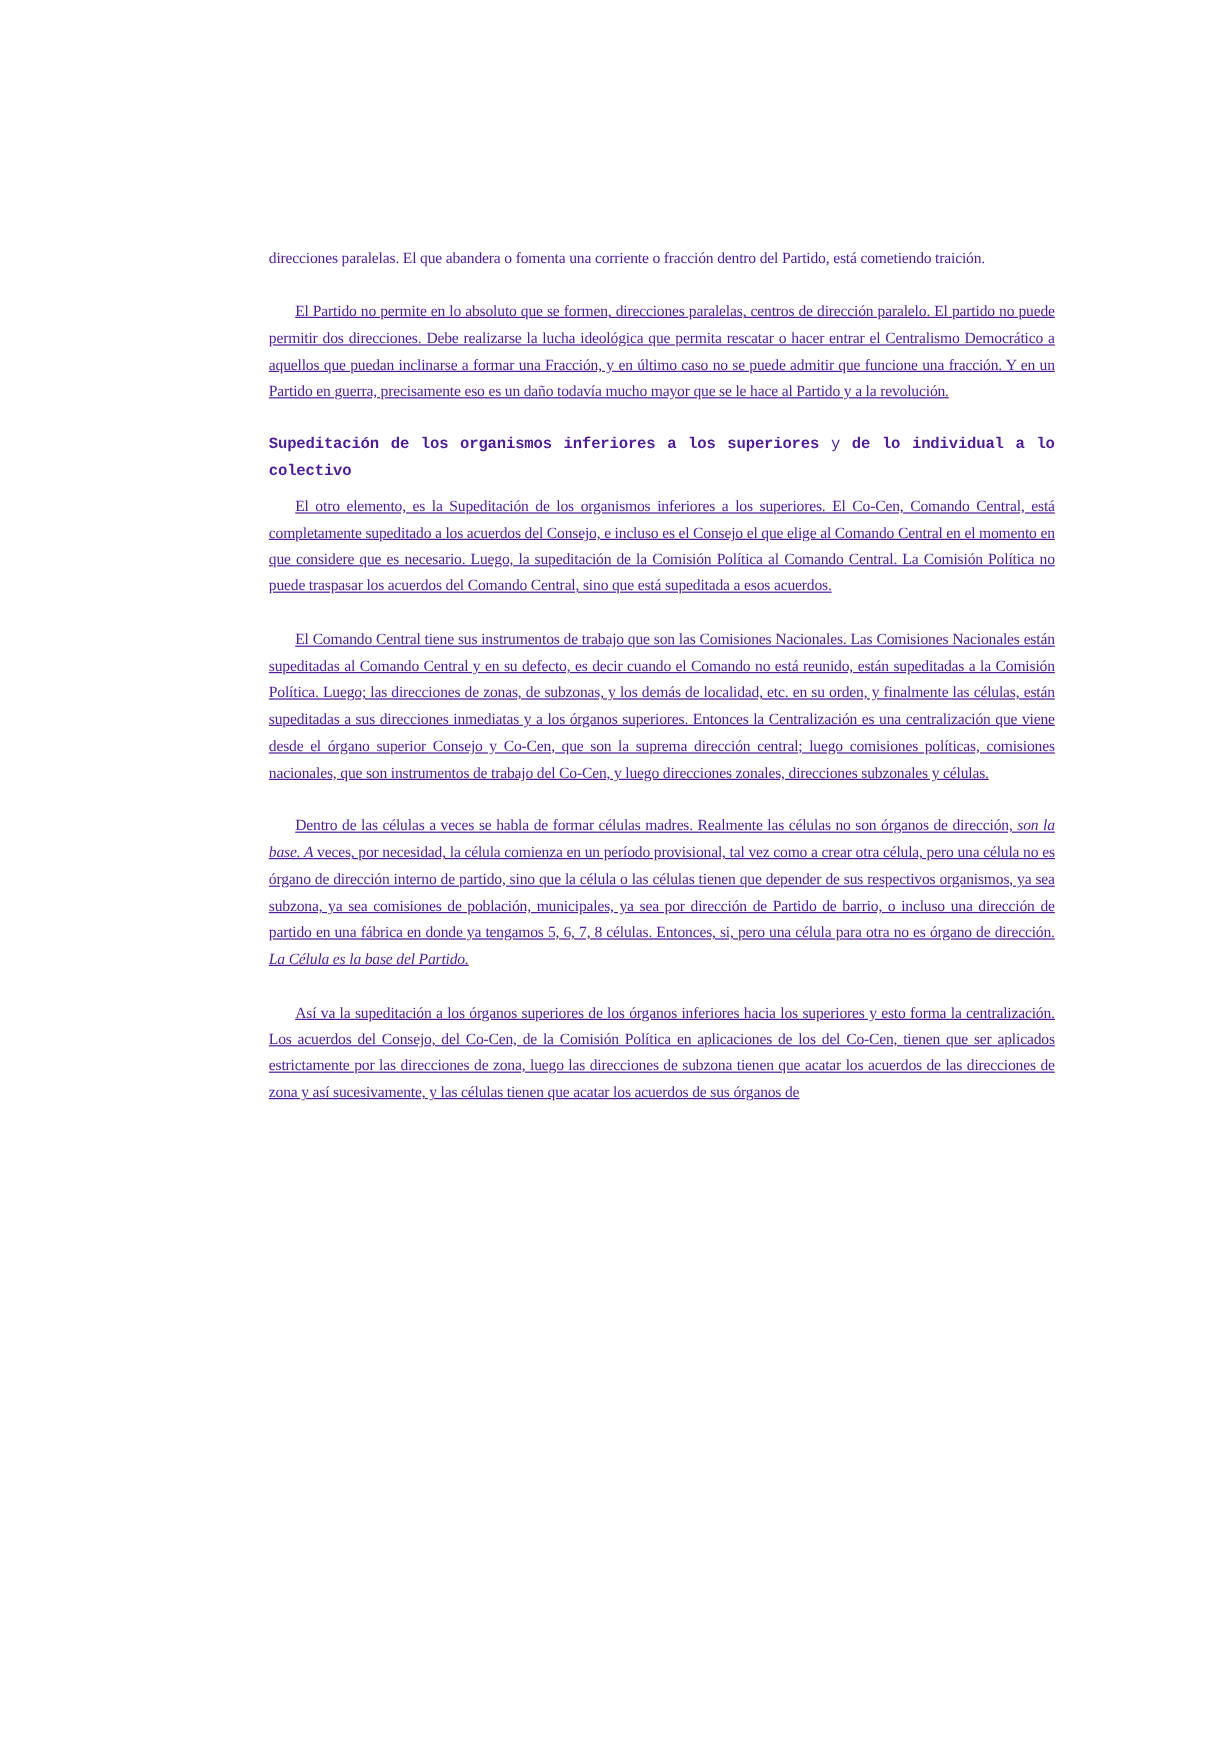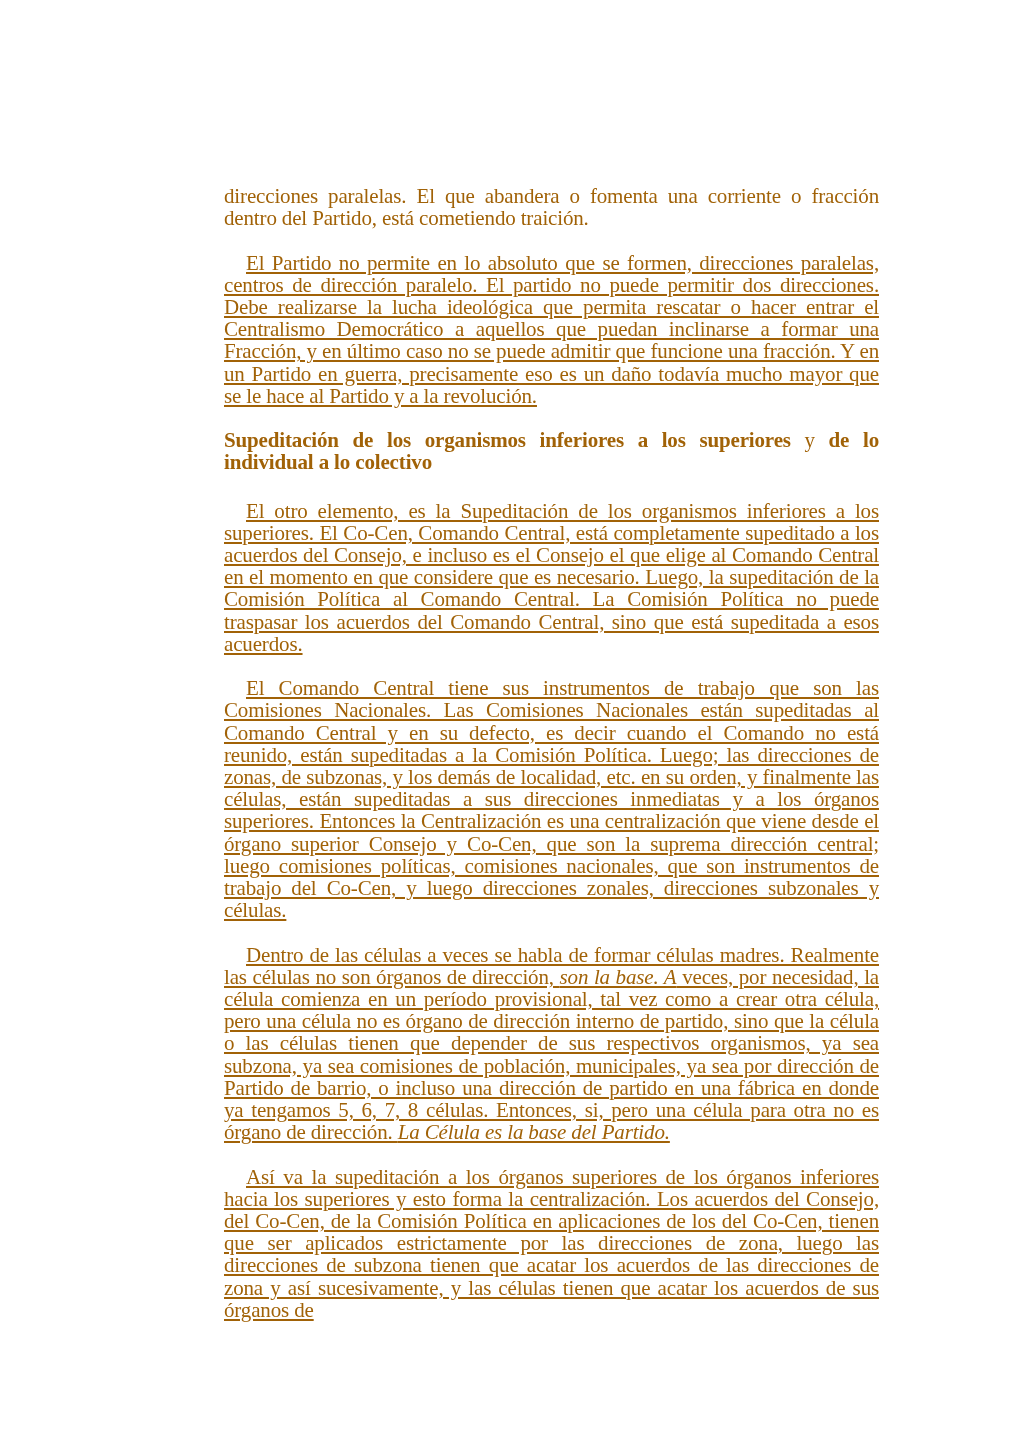--- a/index.html
+++ b/index.html
@@ -1,31 +1,31 @@
 <!DOCTYPE html>
 <html><head>
   <meta charset="utf-8">
   <style>
     html, body { margin: 0; padding: 0; background: #ffffff; }
     body { width: 1024px; height: 1448px; position: relative; overflow: hidden; }
     .page {
       position: absolute;
       left: 224px;
-      top: 185px;
+      top: 204px;
       width: 655px;
       font-family: "Liberation Serif", "DejaVu Serif", serif;
-      font-size: 21px;
+      font-size: 13px;
       line-height: 22.2px;
-      color: #a16207;
+      color: #4c1d95;
       text-align: justify;
       letter-spacing: -0.15px;
     }
     .para { margin: 0 0 22.2px 0; text-indent: 0; }
     .para.indent { text-indent: 22px; text-decoration: underline; }
-    .heading { font-weight: bold; margin: 0 0 26px 0; }
+    .heading { font-weight: bold; margin: 0 0 7px 0; font-family: Liberation Mono, monospace; }
     .heading .light { font-weight: normal; }
     em { font-style: italic; }
   </style>
 </head>
 <body>
 
 <div class="page">
   <p class="para">direcciones paralelas. El que abandera o fomenta una corriente o fracción dentro del Partido, está cometiendo traición.</p>
   <p class="para indent">El Partido no permite en lo absoluto que se formen, direcciones paralelas, centros de dirección paralelo. El partido no puede permitir dos direcciones. Debe realizarse la lucha ideológica que permita rescatar o hacer entrar el Centralismo Democrático a aquellos que puedan inclinarse a formar una Fracción, y en último caso no se puede admitir que funcione una fracción. Y en un Partido en guerra, precisamente eso es un daño todavía mucho mayor que se le hace al Partido y a la revolución.</p>
 

